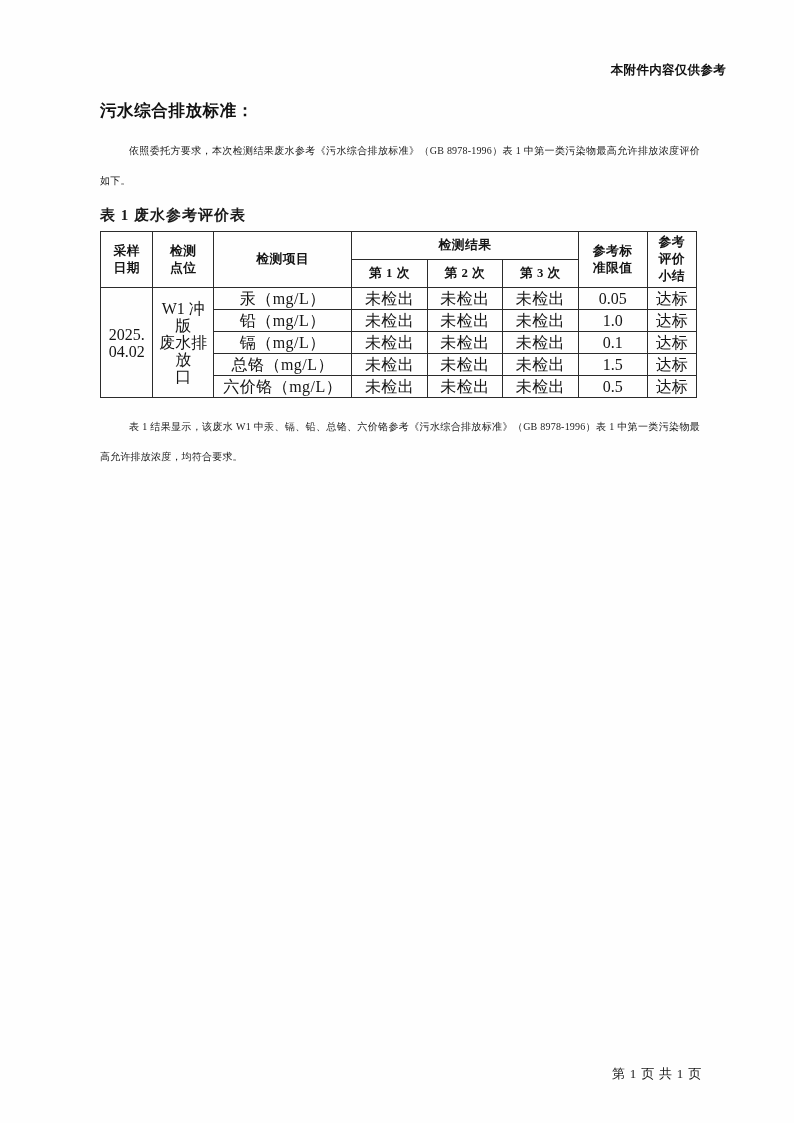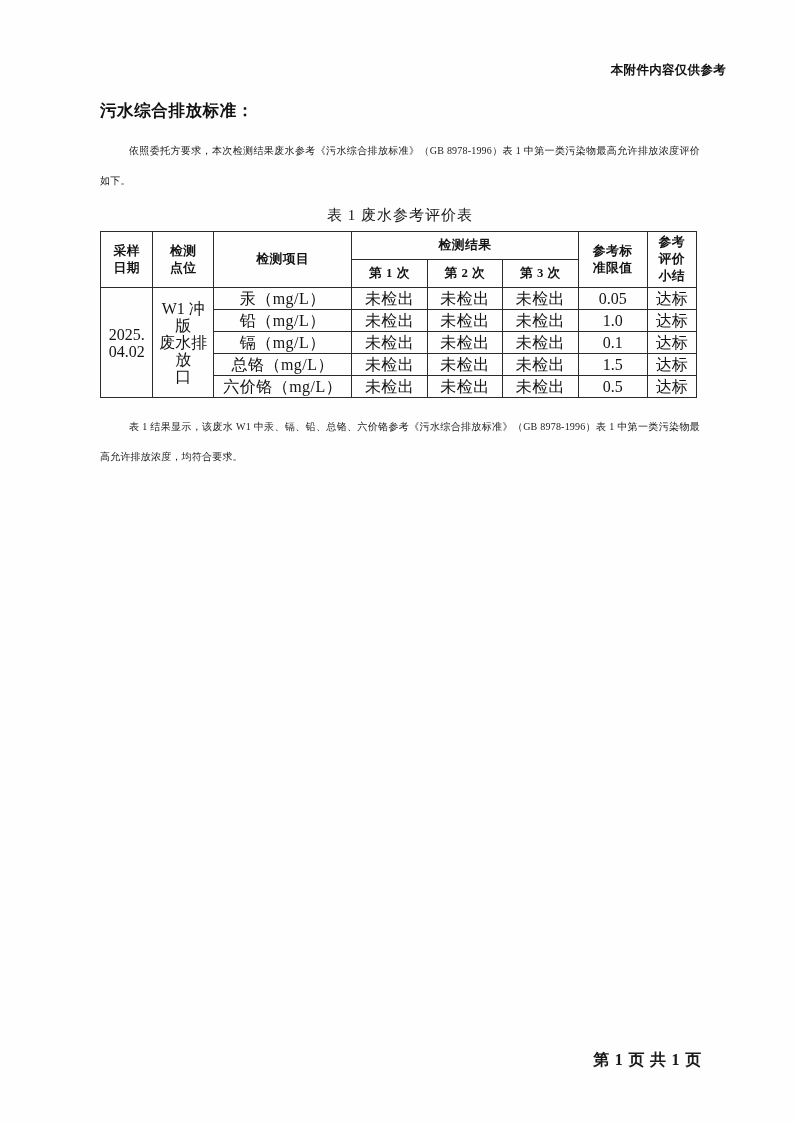--- a/index.html
+++ b/index.html
@@ -43,23 +43,23 @@
     font-size: 10px;
     line-height: 30px;
     text-align: justify;
     margin: 0;
     letter-spacing: 0.2px;
   }
   .para.indent {
     text-indent: 29px;
   }
   .table-caption {
-    text-align: center;
+    text-align: left;
     font-size: 15px;
-    font-weight: normal;
+    font-weight: bold;
     margin: 10px 0 6px 0;
     letter-spacing: 1px;
   }
   table.report {
     border-collapse: collapse;
     width: 597px;
     margin: 0 0 0 0;
     table-layout: fixed;
   }
   table.report th, table.report td {
@@ -87,24 +87,24 @@
   }
   .row-h1 { height: 26px; }
   .row-h2 { height: 26px; }
   .data-row { height: 22px; }
   .item-cell { letter-spacing: 0.5px; }
   .tail-para {
     margin-top: 14px;
   }
   .footer {
     position: absolute;
-    bottom: 52px;
+    bottom: 40px;
     right: 92px;
-    font-size: 16px;
-    font-weight: bold;
+    font-size: 13px;
+    font-weight: normal;
     letter-spacing: 0.8px;
   }
   .nd { letter-spacing: 0.4px; }
 </style>
 </head>
 <body>
 
 <div class="page">
 
   <div class="header-note">本附件内容仅供参考</div>

